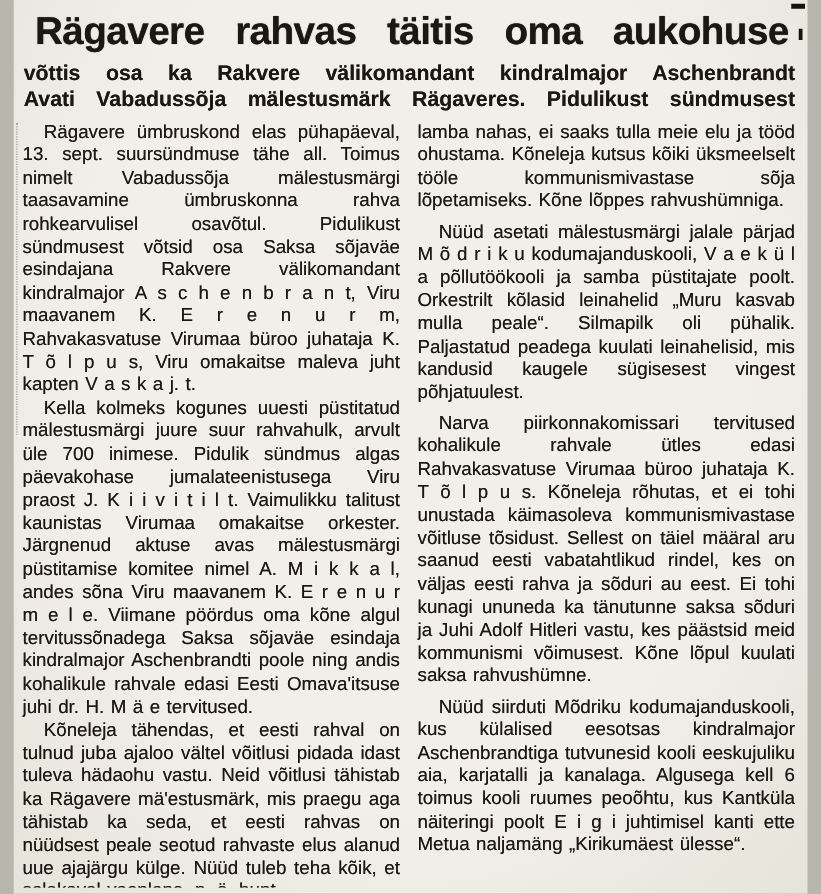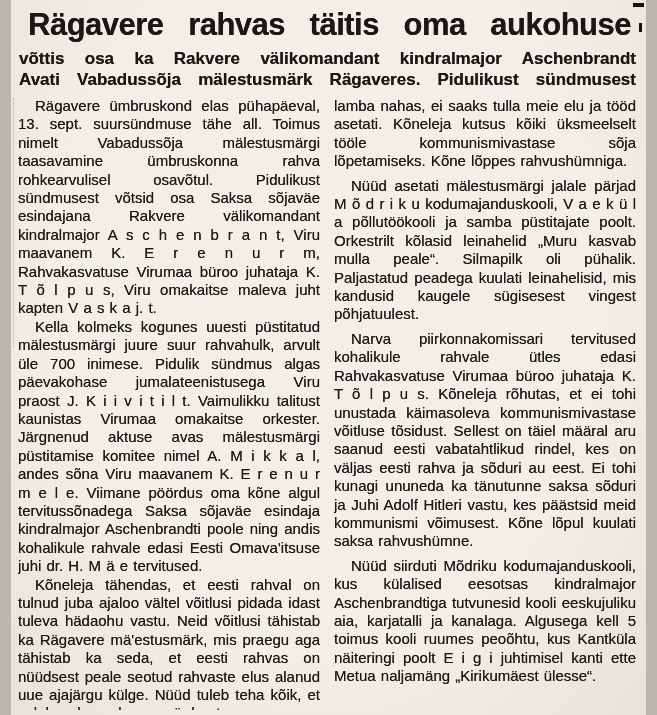--- a/index.html
+++ b/index.html
@@ -93,21 +93,21 @@
 
   <div class="columns">
 
     <div class="col col-left">
       <p>Rägavere ümbruskond elas pühapäeval, 13. sept. suursündmuse tähe all. Toimus nimelt Vabadussõja mälestusmärgi taasavamine ümbruskonna rahva rohkearvulisel osavõtul. Pidulikust sündmusest võtsid osa Saksa sõjaväe esindajana Rakvere välikomandant kindralmajor A s c h e n b r a n t, Viru maavanem K. E r e n u r m, Rahvakasvatuse Virumaa büroo juhataja K. T õ l p u s, Viru omakaitse maleva juht kapten V a s k a  j. t.</p>
       <p>Kella kolmeks kogunes uuesti püstitatud mälestusmärgi juure suur rahvahulk, arvult üle 700 inimese. Pidulik sündmus algas päevakohase jumalateenistusega Viru praost J. K i i v i t i l t. Vaimulikku talitust kaunistas Virumaa omakaitse orkester. Järgnenud aktuse avas mälestusmärgi püstitamise komitee nimel A. M i k k a l, andes sõna Viru maavanem K. E r e n u r m e l e. Viimane pöördus oma kõne algul tervitussõnadega Saksa sõjaväe esindaja kindralmajor Aschenbrandti poole ning andis kohalikule rahvale edasi Eesti Omava'itsuse juhi dr. H. M ä e tervitused.</p>
       <p>Kõneleja tähendas, et eesti rahval on tulnud juba ajaloo vältel võitlusi pidada idast tuleva hädaohu vastu. Neid võitlusi tähistab ka Rägavere mä'estusmärk, mis praegu aga tähistab ka seda, et eesti rahvas on nüüdsest peale seotud rahvaste elus alanud uue ajajärgu külge. Nüüd tuleb teha kõik, et salakaval vaenlane, n. ö. hunt</p>
     </div>
 
     <div class="col col-right">
-      <p class="no-indent">lamba nahas, ei saaks tulla meie elu ja tööd asetati. Kõneleja kutsus kõiki üksmeelselt tööle kommunismivastase sõja lõpetamiseks. Kõne lõppes rahvushümniga.</p>
+      <p class="no-indent">lamba nahas, ei saaks tulla meie elu ja tööd ohustama. Kõneleja kutsus kõiki üksmeelselt tööle kommunismivastase sõja lõpetamiseks. Kõne lõppes rahvushümniga.</p>
       <p>Nüüd asetati mälestusmärgi jalale pärjad M õ d r i k u kodumajanduskooli, V a e k ü l a põllutöökooli ja samba püstitajate poolt. Orkestrilt kõlasid leinahelid „Muru kasvab mulla peale“. Silmapilk oli pühalik. Paljastatud peadega kuulati leinahelisid, mis kandusid kaugele sügisesest vingest põhjatuulest.</p>
       <p>Narva piirkonnakomissari tervitused kohalikule rahvale ütles edasi Rahvakasvatuse Virumaa büroo juhataja K. T õ l p u s. Kõneleja rõhutas, et ei tohi unustada käimasoleva kommunismivastase võitluse tõsidust. Sellest on täiel määral aru saanud eesti vabatahtlikud rindel, kes on väljas eesti rahva ja sõduri au eest. Ei tohi kunagi ununeda ka tänutunne saksa sõduri ja Juhi Adolf Hitleri vastu, kes päästsid meid kommunismi võimusest. Kõne lõpul kuulati saksa rahvushümne.</p>
-      <p>Nüüd siirduti Mõdriku kodumajanduskooli, kus külalised eesotsas kindralmajor Aschenbrandtiga tutvunesid kooli eeskujuliku aia, karjatalli ja kanalaga. Algusega kell 5 toimus kooli ruumes peoõhtu, kus Kantküla näiteringi poolt E i g i juhtimisel kanti ette Metua naljamäng „Kirikumäest ülesse“.</p>
+      <p>Nüüd siirduti Mõdriku kodumajanduskooli, kus külalised eesotsas kindralmajor Aschenbrandtiga tutvunesid kooli eeskujuliku aia, karjatalli ja kanalaga. Algusega kell 6 toimus kooli ruumes peoõhtu, kus Kantküla näiteringi poolt E i g i juhtimisel kanti ette Metua naljamäng „Kirikumäest ülesse“.</p>
     </div>
 
   </div>
 
 </div>
 
 </body></html>

